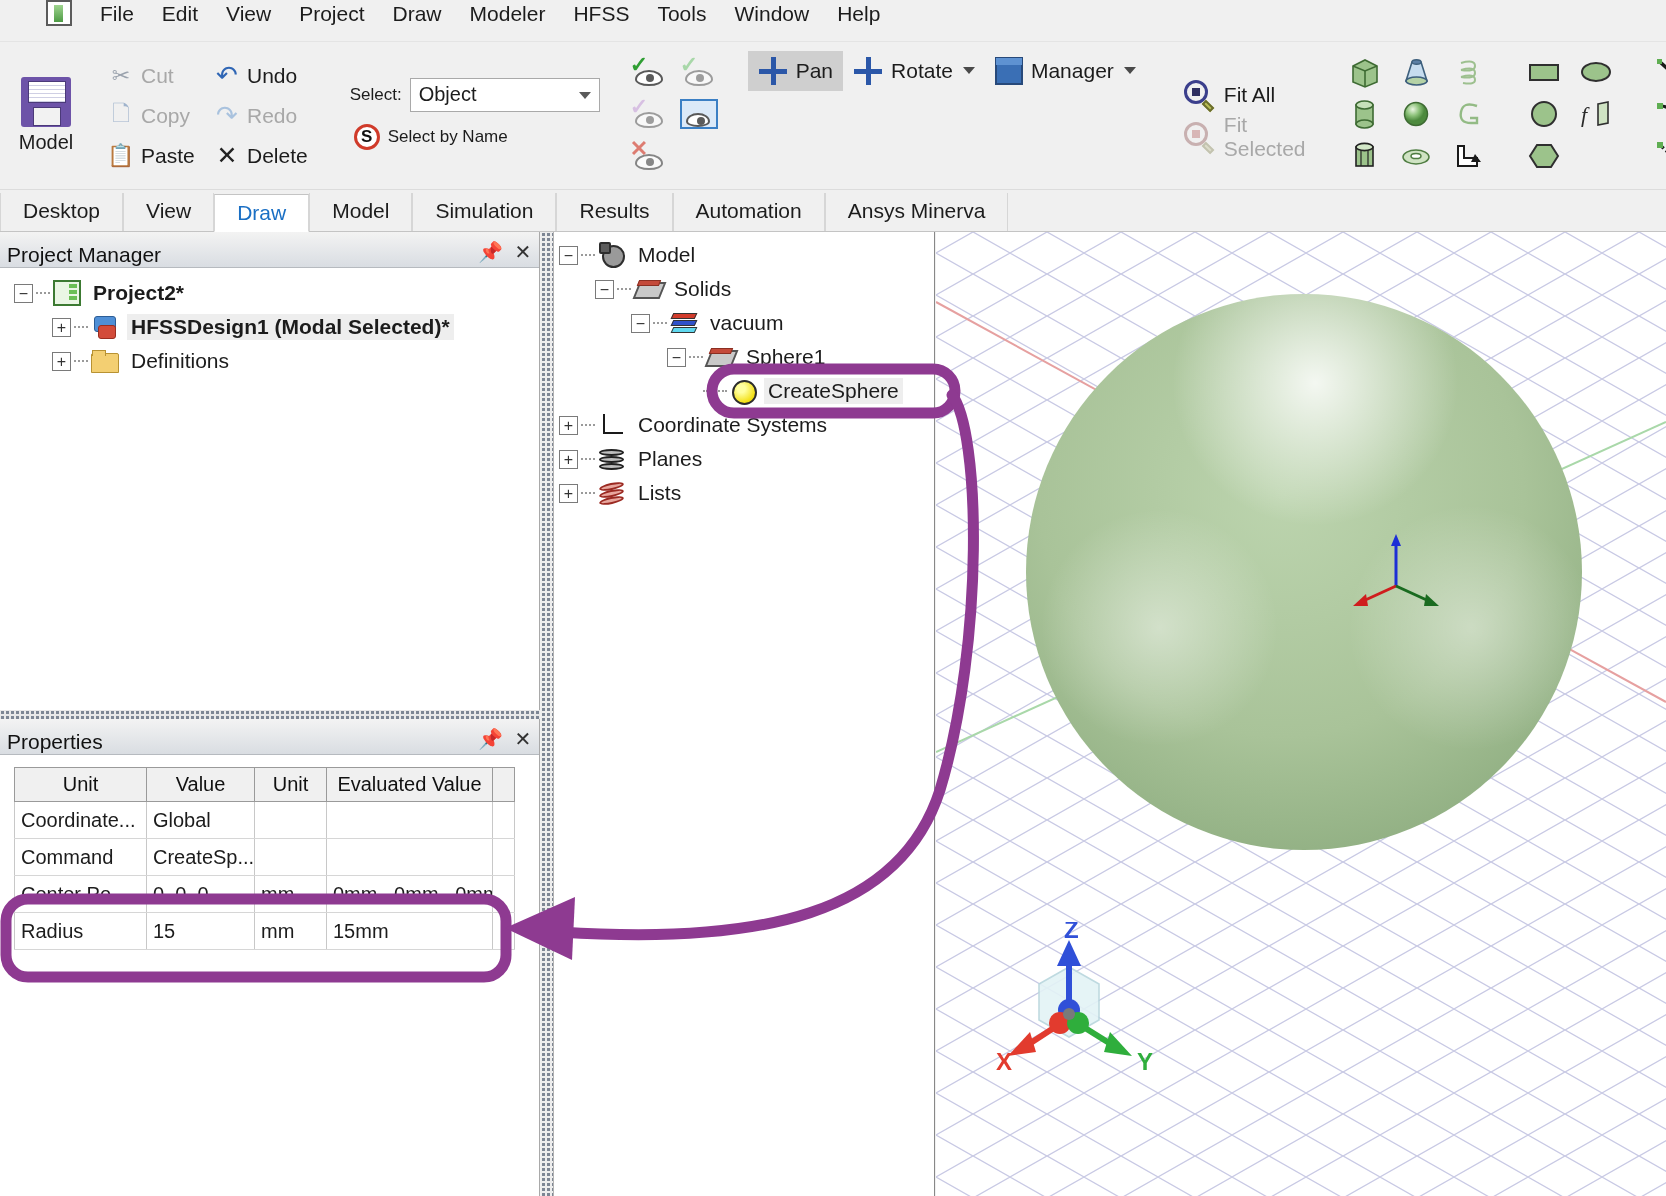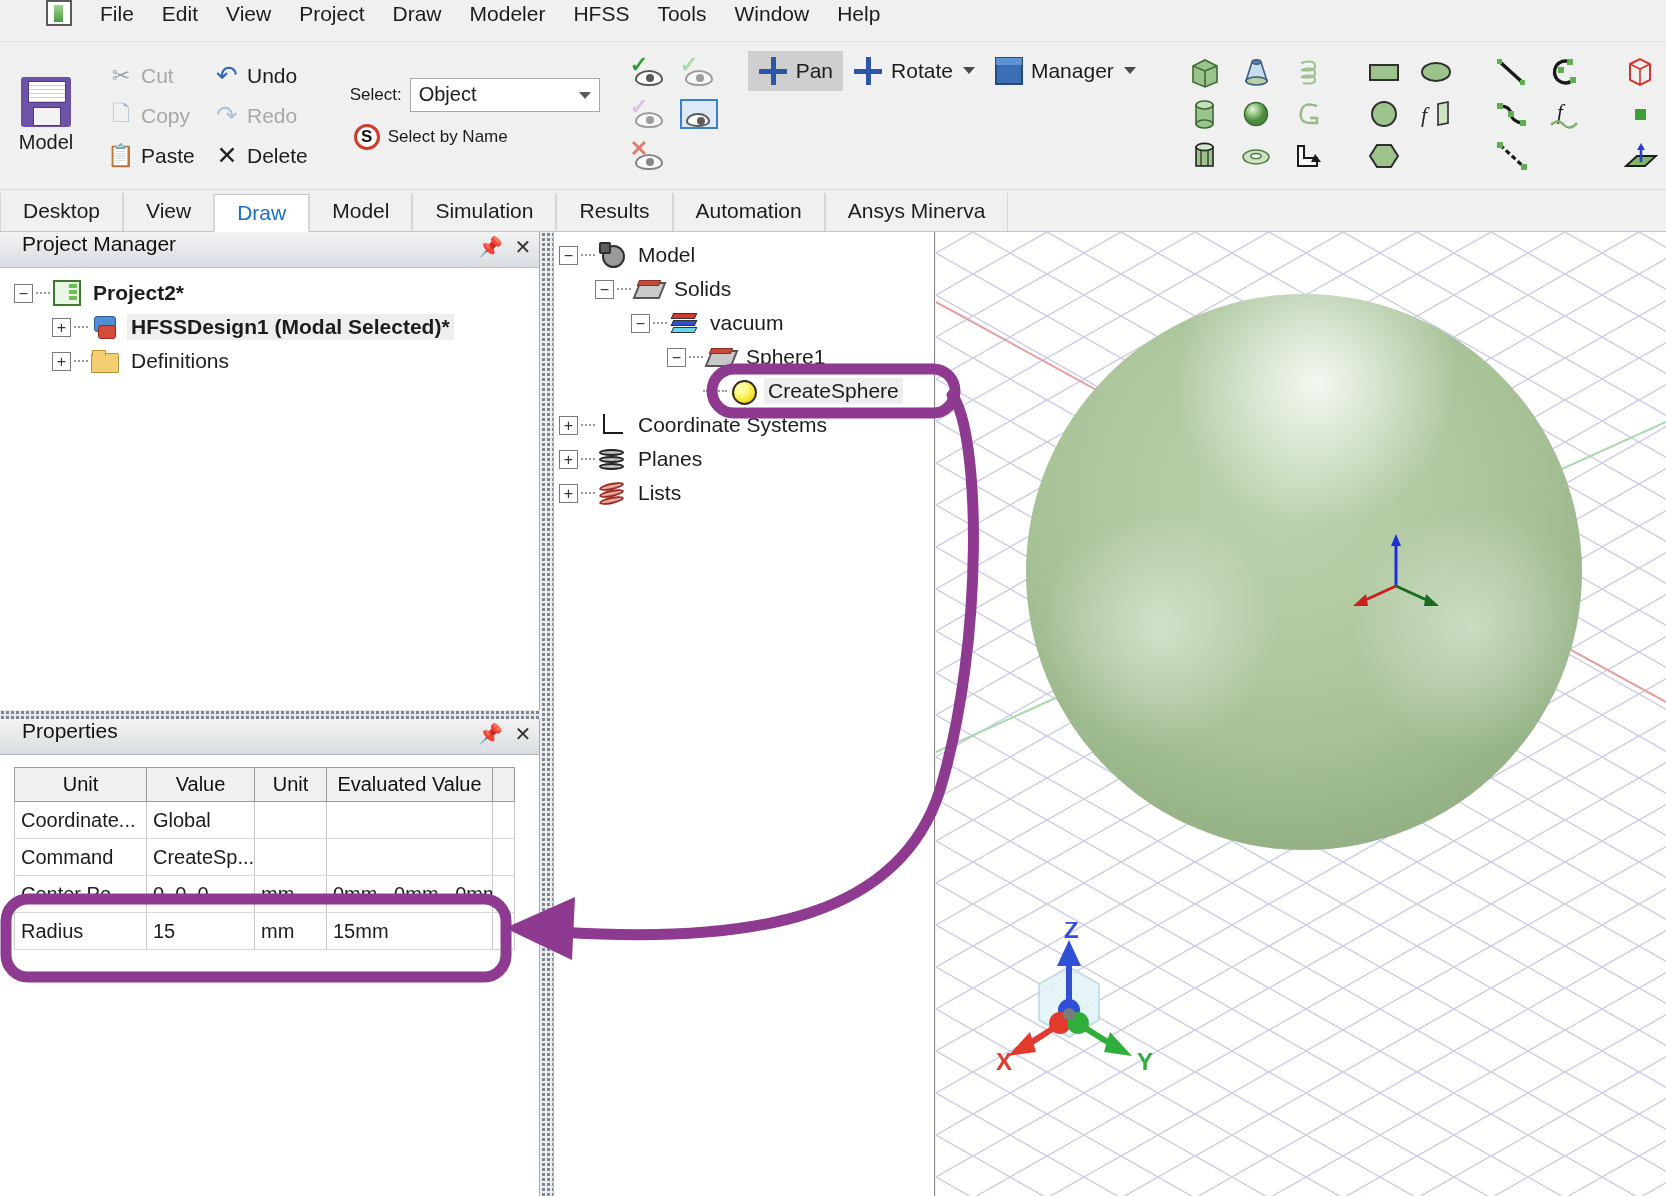--- a/index.html
+++ b/index.html
@@ -195,21 +195,21 @@
     border-left:1px solid #d6d6d6; border-right:1px solid #d6d6d6;
     background:#f0f0f0; height:38px; white-space:nowrap;
   }
   .tab.active { color:#1a6fc4; background:#ffffff; border-top:1px solid #c4c4c4;
                 border-bottom:1px solid #ffffff; position:relative; top:1px; }
 
   
   .panel-title {
     height:36px; background:linear-gradient(#f3f3f3,#d9dde2);
     border-bottom:1px solid #b6babf;
-    display:flex; align-items:flex-start; padding-left:22px;
+    display:flex; align-items:flex-end; padding-left:7px;
   }
   .panel-title .ptxt { font-size:21px; color:#111; flex:1; }
   .pinbtn, .closebtn { width:32px; height:30px; display:flex; align-items:center;
                        justify-content:center; font-size:20px; color:#333; cursor:default;}
 
   #projectmanager {
     position:absolute; left:0; top:232px; width:540px; height:487px;
     background:#ffffff; border-right:1px solid #a9a9a9;
   }
   #projectmanager .body { height:451px; background:#fff; padding-top:8px; overflow:hidden; }
@@ -476,20 +476,40 @@
         <div class="navbtn">
           <span class="cube3d"></span>
           <span class="txt">Manager</span>
           <span class="dn"></span>
         </div>
       </div>
     </div>
 
     <div class="rsep"></div>
 
+    <div class="rgroup">
+      <div class="fitcol">
+        <div class="fitbtn">
+          <span class="fitico">
+            <span class="ring"></span>
+              <span class="sq"></span>
+              <span class="hnd"></span>
+          </span>
+          <span class="txt">Fit All</span>
+        </div>
+        <div class="fitbtn disabled">
+          <span class="fitico dim">
+            <span class="ring"></span>
+              <span class="sq"></span>
+              <span class="hnd"></span>
+          </span>
+          <span class="txt">Fit Selected</span>
+        </div>
+      </div>
+    </div>
 
     <div class="rsep"></div>
 
     <div class="rgroup">
       <div class="shapegrid c3">
         <div class="shape">
           <svg width="34" height="32" viewBox="0 0 34 32">
               <polygon points="6,10 18,4 30,10 30,26 18,31 6,26" fill="#9cc38b" stroke="#3e6b33" stroke-width="1.6"></polygon>
               <polyline points="6,10 18,15 30,10" fill="none" stroke="#3e6b33" stroke-width="1.6"></polyline>
               <line x1="18" y1="15" x2="18" y2="31" stroke="#3e6b33" stroke-width="1.6"></line>

